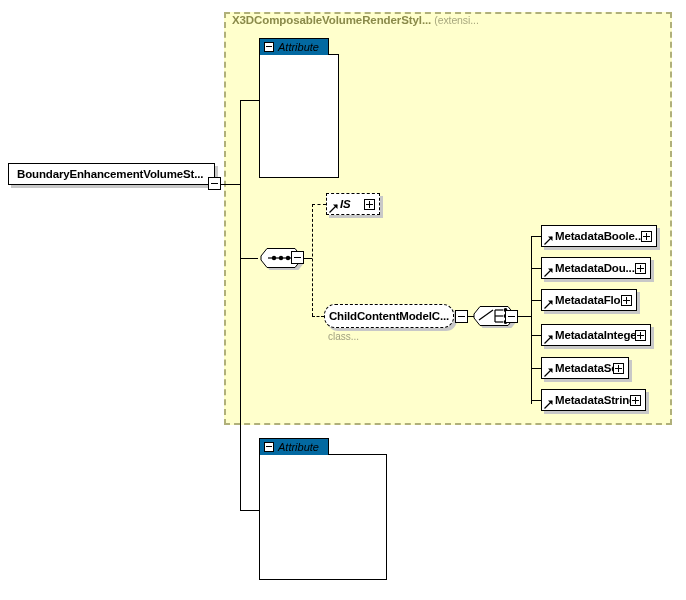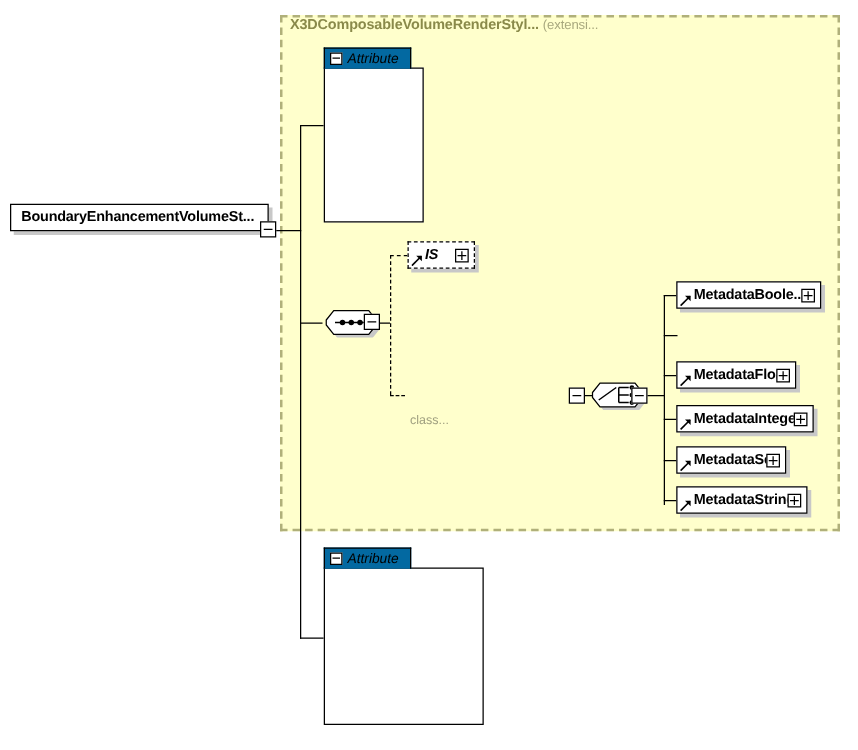--- a/index.html
+++ b/index.html
@@ -320,20 +320,23 @@
 
   <div class="node node-dashed ref-box" style="left:326px; top:193px; width:54px;font-style:italic;">
     <svg class="ref-arrow" viewBox="0 0 9 9" xmlns="http://www.w3.org/2000/svg">
       <path d="M0.5,8.5 L8,1" stroke="#000" stroke-width="1.3" fill="none"></path>
       <path d="M8.5,0.5 L8.5,5 L4,0.5 Z" fill="#000"></path>
     </svg>
     <span class="node-label">IS</span>
     <span class="expander plus" style="position:absolute; right:4px; top:5px;"></span>
   </div>
 
+  <div class="group-box" style="left:324px; top:304px; width:130px;">
+    <span class="node-label">ChildContentModelC...</span>
+  </div>
   <div class="group-sub" style="left:328px; top:331px;">class...</div>
   <div class="edge-expander" style="left:455px; top:310px;"></div>
 
   <div class="ln h" style="left:468px; top:316px; width:9px;"></div>
 
   <div class="compositor" style="left:471px; top:304px;">
     <svg class="shape" viewBox="0 0 46 24" xmlns="http://www.w3.org/2000/svg">
       <path d="M3,10 L9,2.5 L37,2.5 L43,10 L43,14 L37,21.5 L9,21.5 L3,14 Z" fill="#c8c8c8" transform="translate(3,3)"></path>
       <path d="M3,10 L9,2.5 L37,2.5 L43,10 L43,14 L37,21.5 L9,21.5 L3,14 Z" fill="#ffffff" stroke="#000000" stroke-width="1"></path>
       <line x1="8" y1="16" x2="22" y2="6" stroke="#000000" stroke-width="1.2"></line>
@@ -360,20 +363,28 @@
 
   <div class="node node-solid ref-box" style="left:541px; top:225px; width:116px;">
     <svg class="ref-arrow" viewBox="0 0 9 9" xmlns="http://www.w3.org/2000/svg">
       <path d="M0.5,8.5 L8,1" stroke="#000" stroke-width="1.3" fill="none"></path>
       <path d="M8.5,0.5 L8.5,5 L4,0.5 Z" fill="#000"></path>
     </svg>
     <span class="node-label">MetadataBoole...</span>
     <span class="expander plus" style="position:absolute; right:4px; top:5px;"></span>
   </div>
 
+  <div class="node node-solid ref-box" style="left:541px; top:257px; width:110px;">
+    <svg class="ref-arrow" viewBox="0 0 9 9" xmlns="http://www.w3.org/2000/svg">
+      <path d="M0.5,8.5 L8,1" stroke="#000" stroke-width="1.3" fill="none"></path>
+      <path d="M8.5,0.5 L8.5,5 L4,0.5 Z" fill="#000"></path>
+    </svg>
+    <span class="node-label">MetadataDou...</span>
+    <span class="expander plus" style="position:absolute; right:4px; top:5px;"></span>
+  </div>
 
   <div class="node node-solid ref-box" style="left:541px; top:289px; width:96px;">
     <svg class="ref-arrow" viewBox="0 0 9 9" xmlns="http://www.w3.org/2000/svg">
       <path d="M0.5,8.5 L8,1" stroke="#000" stroke-width="1.3" fill="none"></path>
       <path d="M8.5,0.5 L8.5,5 L4,0.5 Z" fill="#000"></path>
     </svg>
     <span class="node-label">MetadataFloat</span>
     <span class="expander plus" style="position:absolute; right:4px; top:5px;"></span>
   </div>
 

